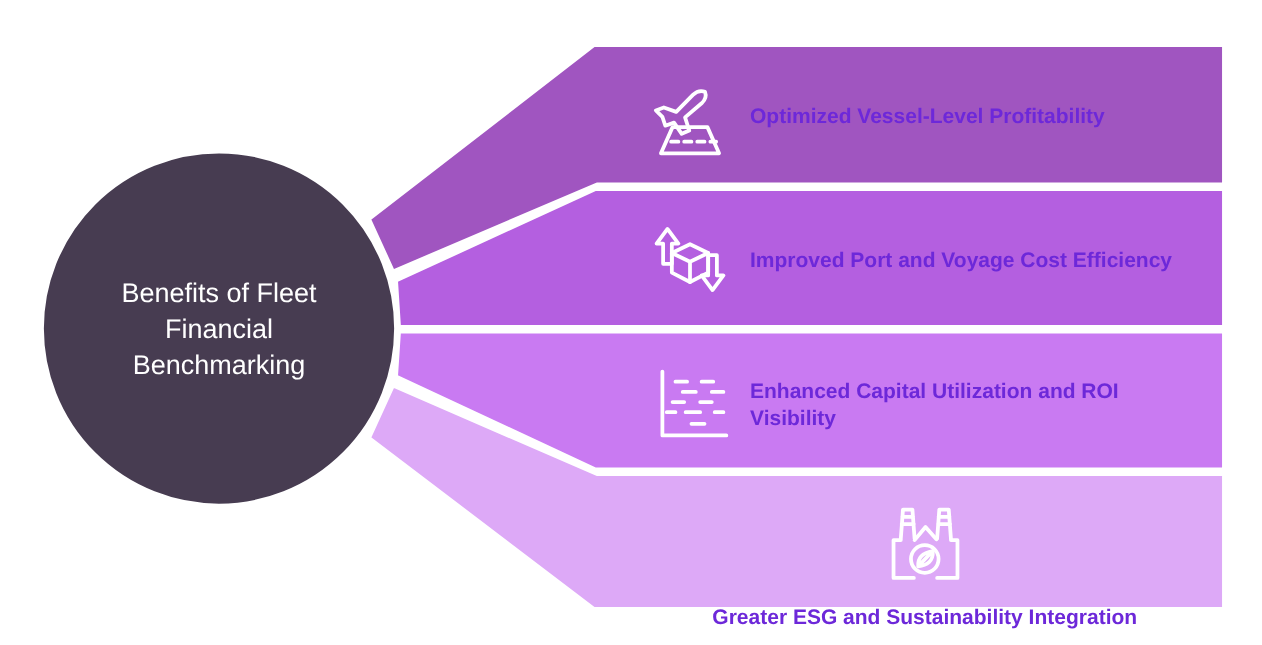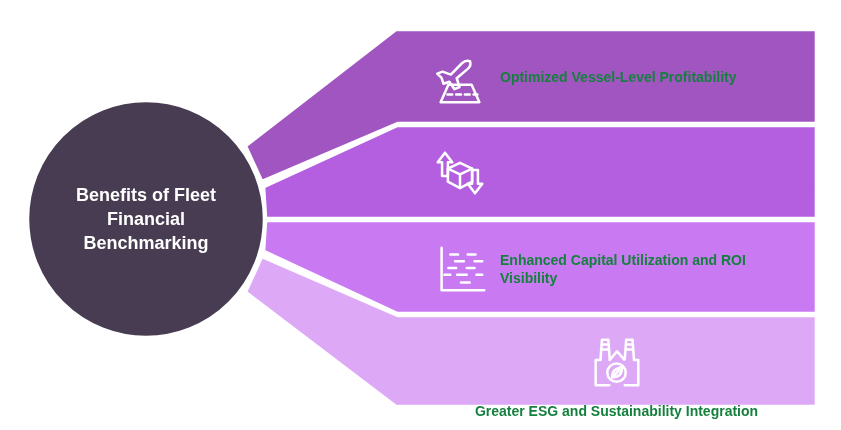--- a/index.html
+++ b/index.html
@@ -1,22 +1,22 @@
 <!DOCTYPE html>
 <html><head>
 <meta charset="utf-8">
 <style>
   html,body{margin:0;padding:0;background:#ffffff;}
   body{width:841px;height:430px;font-family:"Liberation Sans",sans-serif;}
   .stage{position:relative;width:841px;height:430px;overflow:hidden;background:#ffffff;}
   .fan{position:absolute;left:0;top:0;width:841px;height:430px;}
   .circle-label{position:absolute;left:28px;top:101px;width:236px;height:236px;
     display:flex;align-items:center;justify-content:center;text-align:center;color:#ffffff;}
-  .circle-label span{display:block;width:176px;font-size:18px;font-weight:700;line-height:1.35;}
-  .band-row{position:absolute;left:429px;width:375px;height:62px;display:flex;align-items:center;gap:9px;color:#15803d;}
+  .circle-label span{display:block;width:176px;font-size:18px;font-weight:400;line-height:1.35;}
+  .band-row{position:absolute;left:429px;width:375px;height:62px;display:flex;align-items:center;gap:9px;color:#6d28d9;}
   .band-icon{width:62px;height:62px;flex:0 0 auto;}
   .band-icon svg{width:62px;height:62px;display:block;}
   .band-icon path,.band-icon circle{fill:none;stroke:#ffffff;stroke-width:2.6;stroke-linecap:round;stroke-linejoin:round;}
   .band-label{font-size:14px;font-weight:700;line-height:1.3;max-width:302px;}
   .row-1{top:46px;} .row-2{top:142px;} .row-3{top:238px;} .row-4{top:331px;flex-direction:column;}
 </style>
 </head>
 <body>
 
 <div class="stage">
@@ -46,20 +46,21 @@
 
   <div class="band-row row-2">
     <div class="band-icon">
       <svg viewBox="0 0 64 64">
         <path d="M9,21 L16.5,11 L24,21 H19.5 V35 H13.5 V21 Z"></path>
         <path d="M40,43 L47.5,53 L55,43 H50.5 V29 H44.5 V43 Z"></path>
         <path d="M32,21.5 L44.5,27.5 V41 L32,47.5 L19.5,41 V27.5 Z"></path>
         <path d="M19.5,27.5 L32,33.5 L44.5,27.5 M32,33.5 V47.5"></path>
       </svg>
     </div>
+    <div class="band-label">Improved Port and Voyage Cost Efficiency</div>
   </div>
 
   <div class="band-row row-3">
     <div class="band-icon">
       <svg viewBox="0 0 64 64">
         <path d="M13,10 V54 H57"></path>
         <path d="M22,17 h8 M40,17 h8 M27,24 h9 M47,24 h8 M20,31 h8 M39,31 h8 M16,38 h6 M29,38 h10 M49,38 h6 M33,46 h9" stroke-width="3"></path>
       </svg>
     </div>
     <div class="band-label">Enhanced Capital Utilization and ROI Visibility</div>

